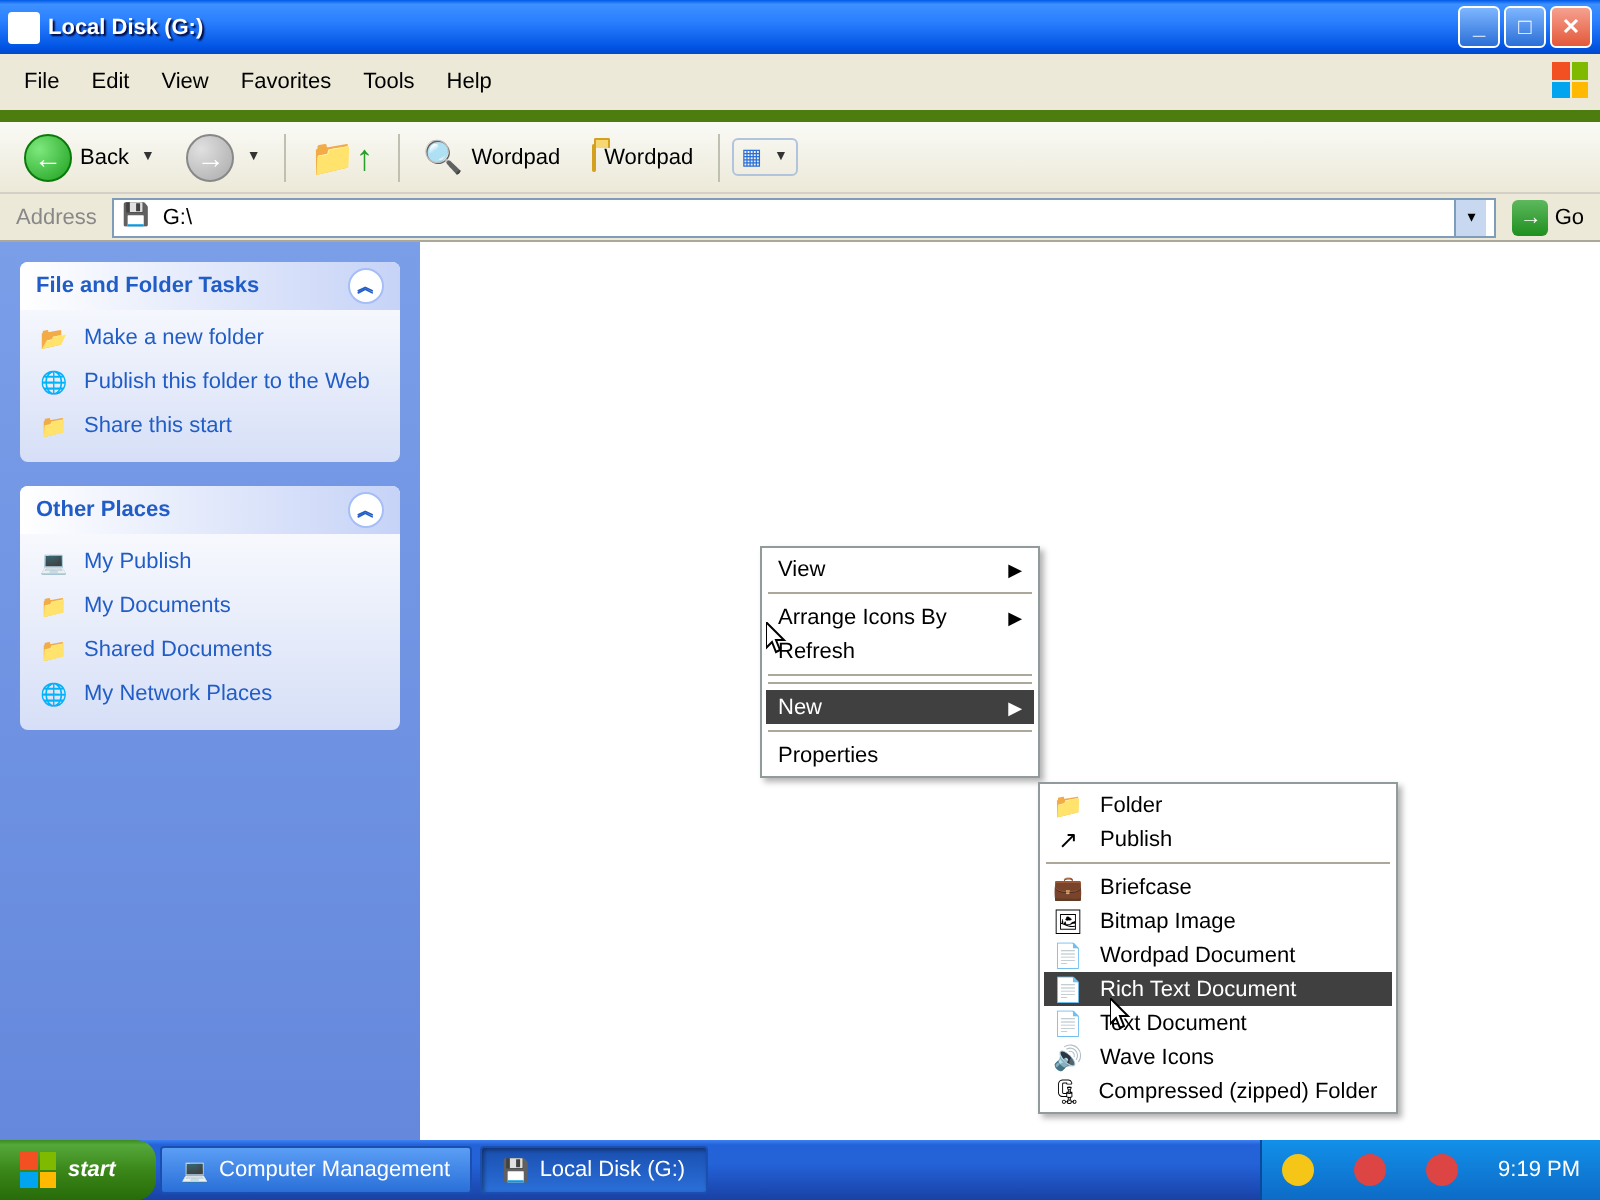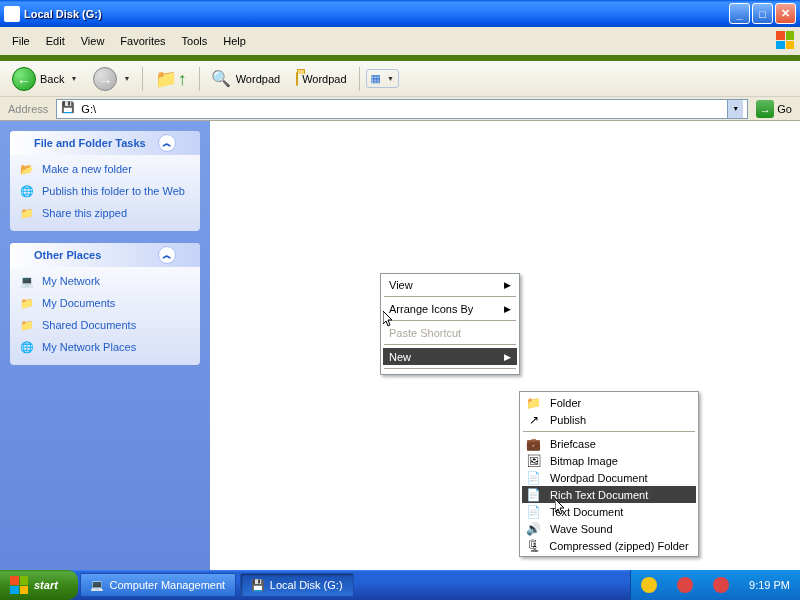--- a/index.html
+++ b/index.html
@@ -33,21 +33,21 @@
 .addressbar .label { color: #888; padding: 0 4px; }
 .addr-input { flex: 1; height: 20px; border: 1px solid #7f9db9; background: #fff; display: flex; align-items: center; padding: 0 4px; gap: 4px; }
 .addr-drop { width: 16px; height: 18px; background: #c8d8f0; border-left: 1px solid #7f9db9; display: flex; align-items: center; justify-content: center; font-size: 8px; }
 .go-btn { display: flex; align-items: center; gap: 3px; padding: 0 4px; }
 .go-circle { width: 18px; height: 18px; border-radius: 3px; background: linear-gradient(to bottom, #5db85d, #1e901e); color: #fff; display: flex; align-items: center; justify-content: center; font-size: 11px; }
 
 
 .main { display: flex; height: 469px; }
 .sidebar { width: 210px; background: linear-gradient(to bottom, #7a9ee8 0%, #6487dc 100%); padding: 10px; display: flex; flex-direction: column; gap: 12px; }
 .panel { background: linear-gradient(to bottom, #fff, #d6dff7); border-radius: 4px; overflow: hidden; }
-.panel-head { height: 24px; background: linear-gradient(to right, #fff, #c6d3f7); display: flex; align-items: center; padding: 0 24px; color: #215dc6; font-weight: bold; }
+.panel-head { height: 24px; background: linear-gradient(to right, #fff, #c6d3f7); display: flex; align-items: center; padding: 0 8px; color: #215dc6; font-weight: bold; }
 .panel-head .chev { margin-left: auto; width: 18px; height: 18px; border-radius: 50%; background: #fff; border: 1px solid #a6bef5; display: flex; align-items: center; justify-content: center; font-size: 9px; color: #215dc6; }
 .panel-body { padding: 8px 10px; display: flex; flex-direction: column; gap: 6px; }
 .panel-body .link { display: flex; align-items: flex-start; gap: 6px; color: #215dc6; cursor: pointer; }
 .panel-body .link .li-icon { width: 16px; height: 16px; flex-shrink: 0; }
 .content { flex: 1; background: #fff; position: relative; }
 
 
 .ctx { position: absolute; background: #fff; border: 1px solid #919b9c; box-shadow: 2px 2px 3px rgba(0,0,0,0.3); padding: 2px; }
 .ctx .row { height: 17px; display: flex; align-items: center; padding: 0 20px 0 6px; gap: 4px; position: relative; white-space: nowrap; }
 .ctx .row .arrow { position: absolute; right: 6px; font-size: 9px; }
@@ -159,34 +159,34 @@
         <div class="link">
             <span class="li-icon">📂</span>
             <span>Make a new folder</span>
           </div>
         <div class="link">
             <span class="li-icon">🌐</span>
             <span>Publish this folder to the Web</span>
           </div>
         <div class="link">
             <span class="li-icon">📁</span>
-            <span>Share this zipped</span>
+            <span>Share this start</span>
           </div>
       </div>
     </div>
 
     <div class="panel">
       <div class="panel-head">
         <span>Other Places</span>
         <span class="chev">︽</span>
       </div>
       <div class="panel-body">
         <div class="link">
             <span class="li-icon">💻</span>
-            <span>My Network</span>
+            <span>My Publish</span>
           </div>
         <div class="link">
             <span class="li-icon">📁</span>
             <span>My Documents</span>
           </div>
         <div class="link">
             <span class="li-icon">📁</span>
             <span>Shared Documents</span>
           </div>
         <div class="link">
@@ -203,30 +203,33 @@
     <div class="ctx" style="left:170px; top:152px; width:140px">
       <div class="row">
           <span>View</span>
           <span class="arrow">▶</span>
         </div>
       <div class="sep"></div>
       <div class="row">
           <span>Arrange Icons By</span>
           <span class="arrow">▶</span>
         </div>
-      <div class="sep"></div>
-      <div class="row disabled">
-          <span>Paste Shortcut</span>
-        </div>
+      <div class="row">
+          <span>Refresh</span>
+        </div>
+      <div class="sep"></div>
       <div class="sep"></div>
       <div class="row hl">
           <span>New</span>
           <span class="arrow">▶</span>
         </div>
       <div class="sep"></div>
+      <div class="row">
+          <span>Properties</span>
+        </div>
     </div>
 
     <div class="ctx sub" style="left:309px; top:270px; width:180px">
       <div class="row">
           <span class="ci">📁</span>
           <span>Folder</span>
         </div>
       <div class="row">
           <span class="ci">↗</span>
           <span>Publish</span>
@@ -247,21 +250,21 @@
       <div class="row hl">
           <span class="ci">📄</span>
           <span>Rich Text Document</span>
         </div>
       <div class="row">
           <span class="ci">📄</span>
           <span>Text Document</span>
         </div>
       <div class="row">
           <span class="ci">🔊</span>
-          <span>Wave Sound</span>
+          <span>Wave Icons</span>
         </div>
       <div class="row">
           <span class="ci">🗜</span>
           <span>Compressed (zipped) Folder</span>
         </div>
     </div>
 
     <svg class="cursor" style="left:173px; top:190px" viewBox="0 0 12 18">
         <path d="M0 0 L0 13 L3 10 L5 15 L7 14 L5 9 L9 9 Z" fill="#fff" stroke="#000"></path>
       </svg>

